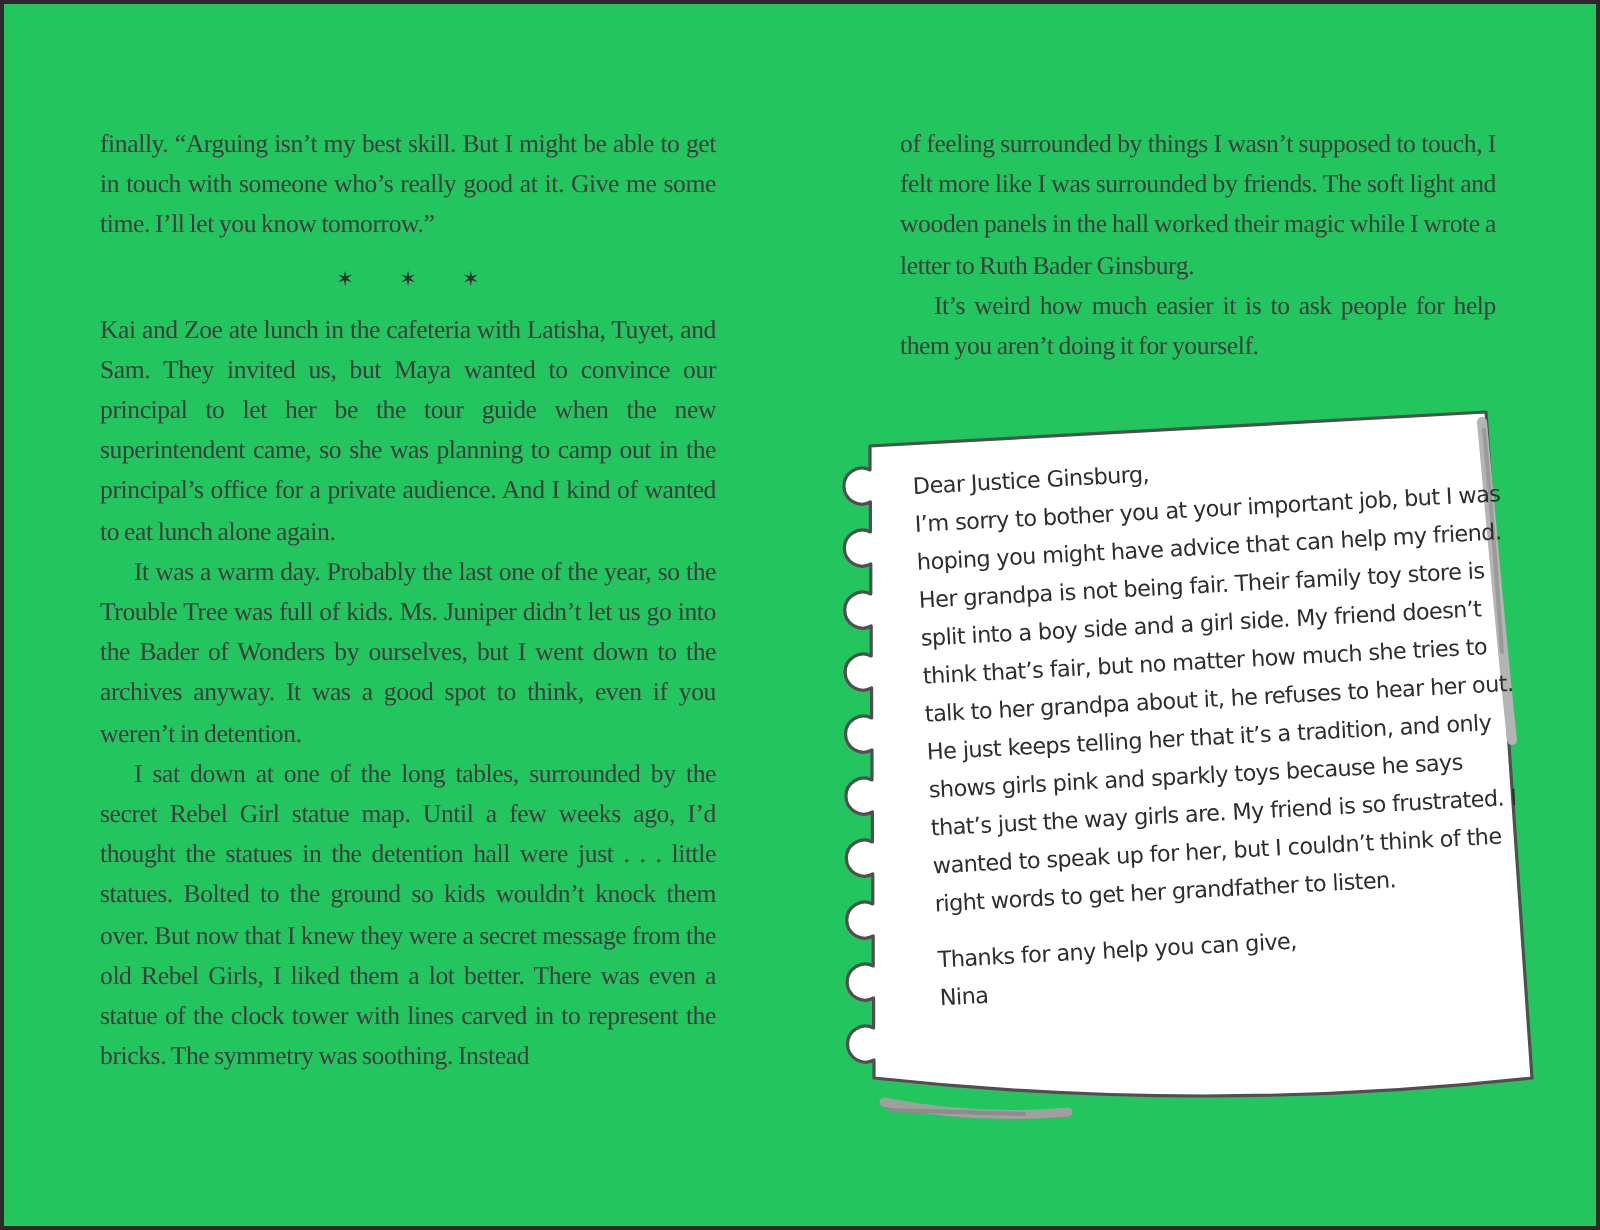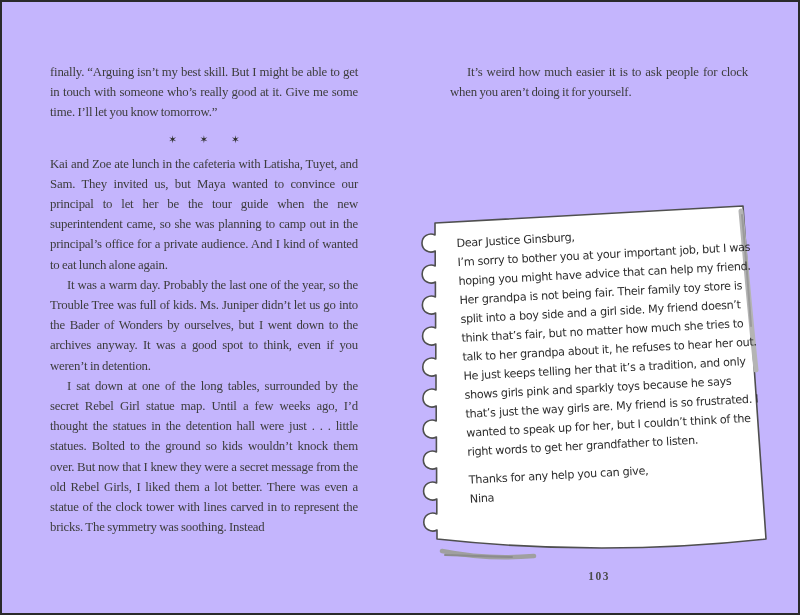--- a/index.html
+++ b/index.html
@@ -1,21 +1,21 @@
 <!DOCTYPE html>
 <html><head>
 <meta charset="utf-8">
 <style>
   * { margin: 0; padding: 0; box-sizing: border-box; }
   html, body { background: #ffffff; }
   .spread {
     position: relative;
     width: 800px;
     height: 615px;
-    background: #c4b5fd;
+    background: #22c55e;
     border: 2px solid #2a2a2a;
     overflow: hidden;
     font-family: "Liberation Serif", serif;
     color: #3d3d3d;
   }
   .page-col {
     position: absolute;
     top: 60px;
   }
   .page-col.left  { left: 48px;  width: 308px; }
@@ -79,23 +79,23 @@
 
   <div class="page-col left page-text">
     <p>finally. “Arguing isn’t my best skill. But I might be able to get in touch with someone who’s really good at it. Give me some time. I’ll let you know tomorrow.”</p>
     <div class="scene-break">✶ ✶ ✶</div>
     <p>Kai and Zoe ate lunch in the cafeteria with Latisha, Tuyet, and Sam. They invited us, but Maya wanted to convince our principal to let her be the tour guide when the new superintendent came, so she was planning to camp out in the principal’s office for a private audience. And I kind of wanted to eat lunch alone again.</p>
     <p class="indent">It was a warm day. Probably the last one of the year, so the Trouble Tree was full of kids. Ms. Juniper didn’t let us go into the Bader of Wonders by ourselves, but I went down to the archives anyway. It was a good spot to think, even if you weren’t in detention.</p>
     <p class="indent">I sat down at one of the long tables, surrounded by the secret Rebel Girl statue map. Until a few weeks ago, I’d thought the statues in the detention hall were just . . . little statues. Bolted to the ground so kids wouldn’t knock them over. But now that I knew they were a secret message from the old Rebel Girls, I liked them a lot better. There was even a statue of the clock tower with lines carved in to represent the bricks. The symmetry was soothing. Instead</p>
   </div>
 
   <div class="page-col right page-text">
-    <p class="indent">It’s weird how much easier it is to ask people for clock when you aren’t doing it for yourself.</p>
+    <p>of feeling surrounded by things I wasn’t supposed to touch, I felt more like I was surrounded by friends. The soft light and wooden panels in the hall worked their magic while I wrote a letter to Ruth Bader Ginsburg.</p>
+    <p class="indent">It’s weird how much easier it is to ask people for help them you aren’t doing it for yourself.</p>
   </div>
-  <div class="page-number right">103</div>
 
   <div class="letter-wrap">
     <svg width="375" height="395" viewBox="0 0 375 395">
 
       <path d="M 23 39
            v 12
            a 9 9 0 1 0 0.2 16  v 15
            a 9 9 0 1 0 0.2 16  v 15
            a 9 9 0 1 0 0.2 16  v 15
            a 9 9 0 1 0 0.2 16  v 15

